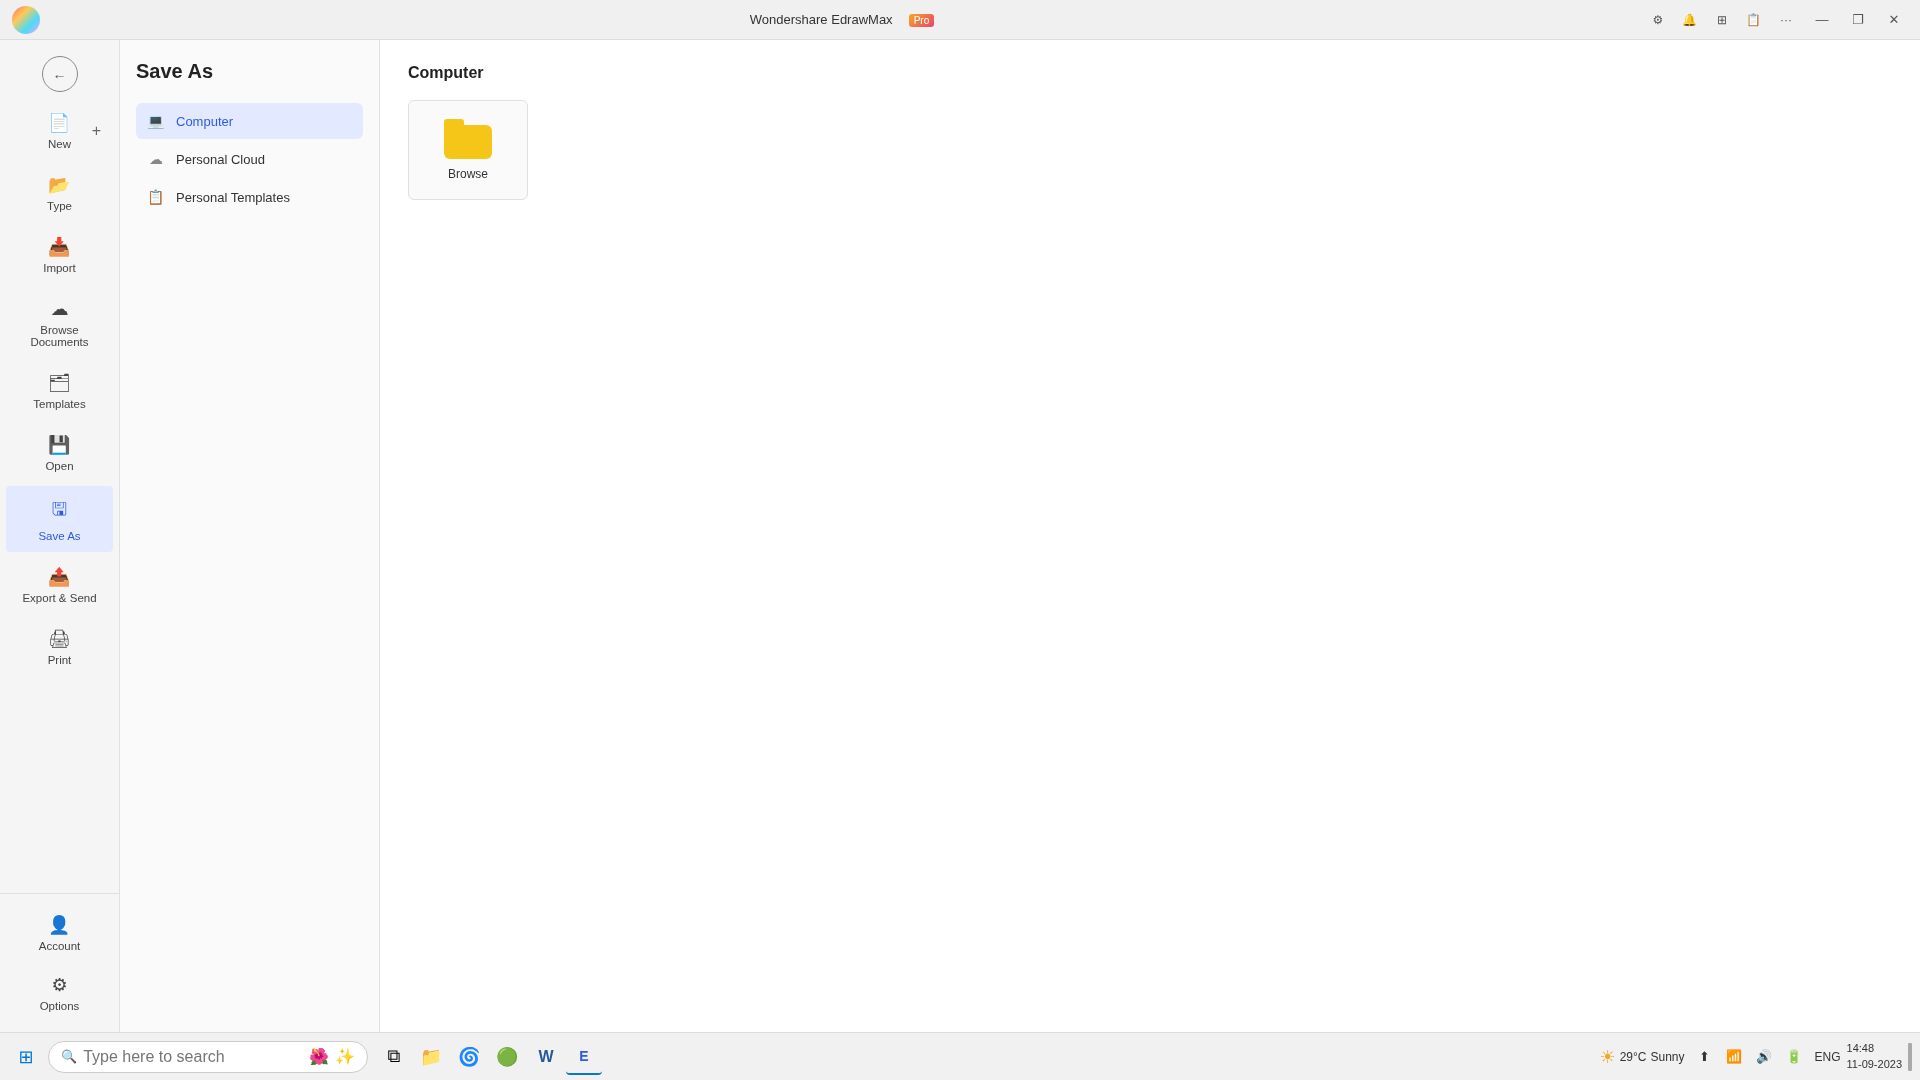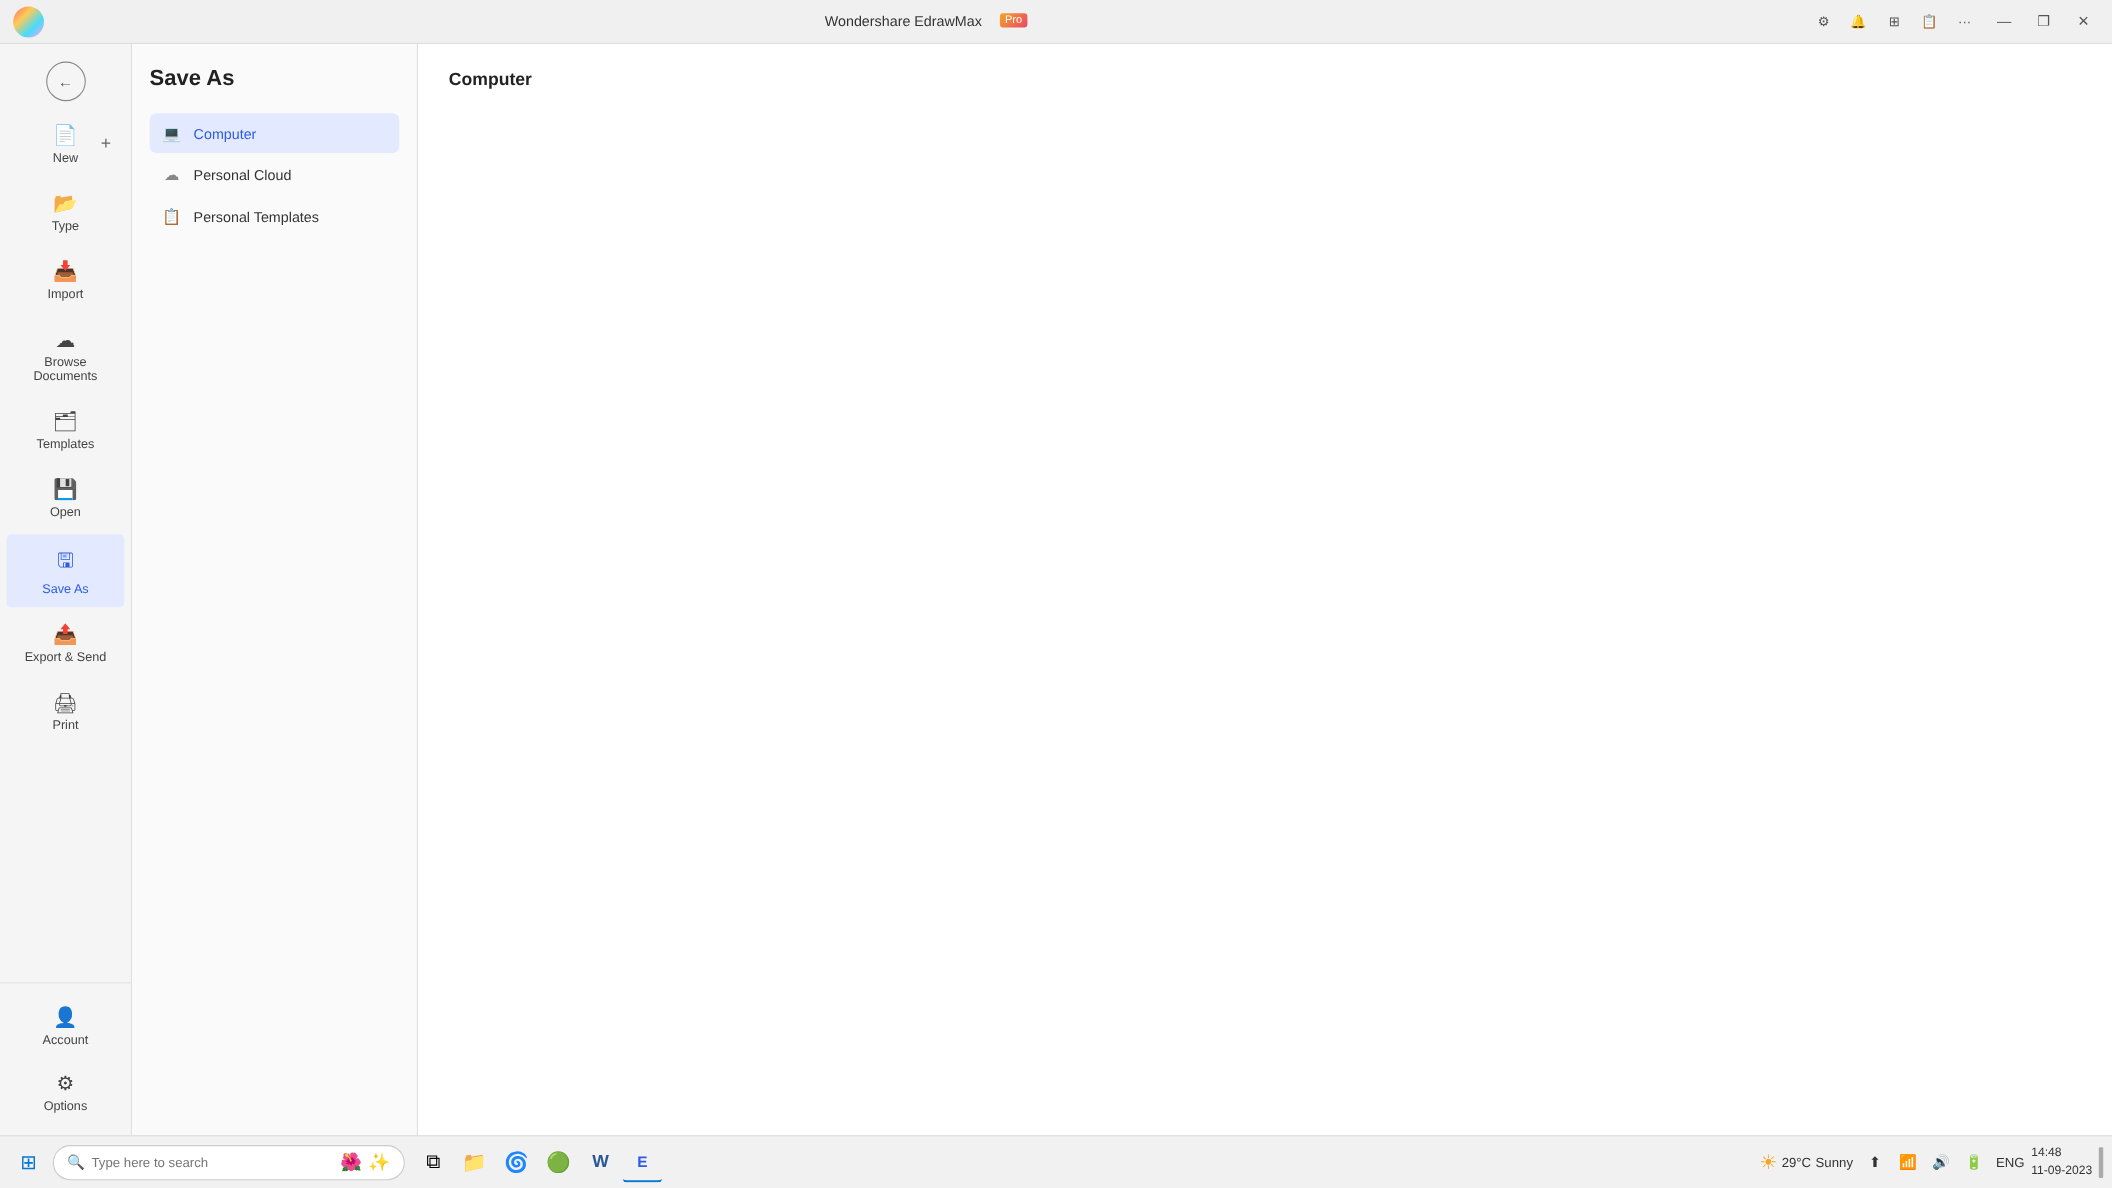--- a/index.html
+++ b/index.html
@@ -10,21 +10,21 @@
       height: 40px;
       background: #f0f0f0;
       display: flex;
       align-items: center;
       justify-content: space-between;
       padding: 0 12px;
       border-bottom: 1px solid #ddd;
       flex-shrink: 0;
     }
     .title-bar-left { display: flex; align-items: center; gap: 8px; }
-    .title-bar-center { display: flex; align-items: flex-start; gap: 16px; font-size: 13px; color: #333; }
+    .title-bar-center { display: flex; align-items: flex-end; gap: 16px; font-size: 13px; color: #333; }
     .title-bar-right { display: flex; align-items: center; gap: 8px; }
     .title-pro-badge {
       background: linear-gradient(135deg, #f6a623, #e8456b);
       color: white;
       font-size: 10px;
       font-weight: normal;
       padding: 1px 5px;
       border-radius: 3px;
     }
     .window-btn {
@@ -217,21 +217,21 @@
       background: white;
       border: 1px solid #ccc;
       border-radius: 20px;
       padding: 4px 12px;
       gap: 6px;
       width: 320px;
       height: 32px;
     }
     .taskbar-search input {
       border: none; outline: none;
-      font-size: 12px; color: #6d28d9;
+      font-size: 16px; color: #6d28d9;
       background: transparent;
       width: 100%;
     }
     .taskbar-search-icon { font-size: 13px; color: #666; }
     .taskbar-app-icons { display: flex; align-items: center; gap: 2px; margin-left: 4px; }
     .taskbar-app {
       width: 36px; height: 36px;
       display: flex; align-items: center; justify-content: center;
       cursor: pointer; border-radius: 4px; font-size: 18px;
     }
@@ -344,20 +344,29 @@
     </div>
     <div class="side-panel-item">
       <span class="item-icon icon-template">📋</span>
       <span>Personal Templates</span>
     </div>
   </div>
 
   <div class="content-area">
     <div class="content-title">Computer</div>
 
+    <div class="browse-grid">
+      <div class="browse-card">
+        <div class="folder-icon">
+          <div class="folder-tab"></div>
+          <div class="folder-body"></div>
+        </div>
+        <span class="browse-label">Browse</span>
+      </div>
+    </div>
 
   </div>
 </div>
 
 <div class="taskbar">
   <div class="taskbar-start">⊞</div>
 
   <div class="taskbar-search">
     <span class="taskbar-search-icon">🔍</span>
     <input type="text" placeholder="Type here to search" style="">

